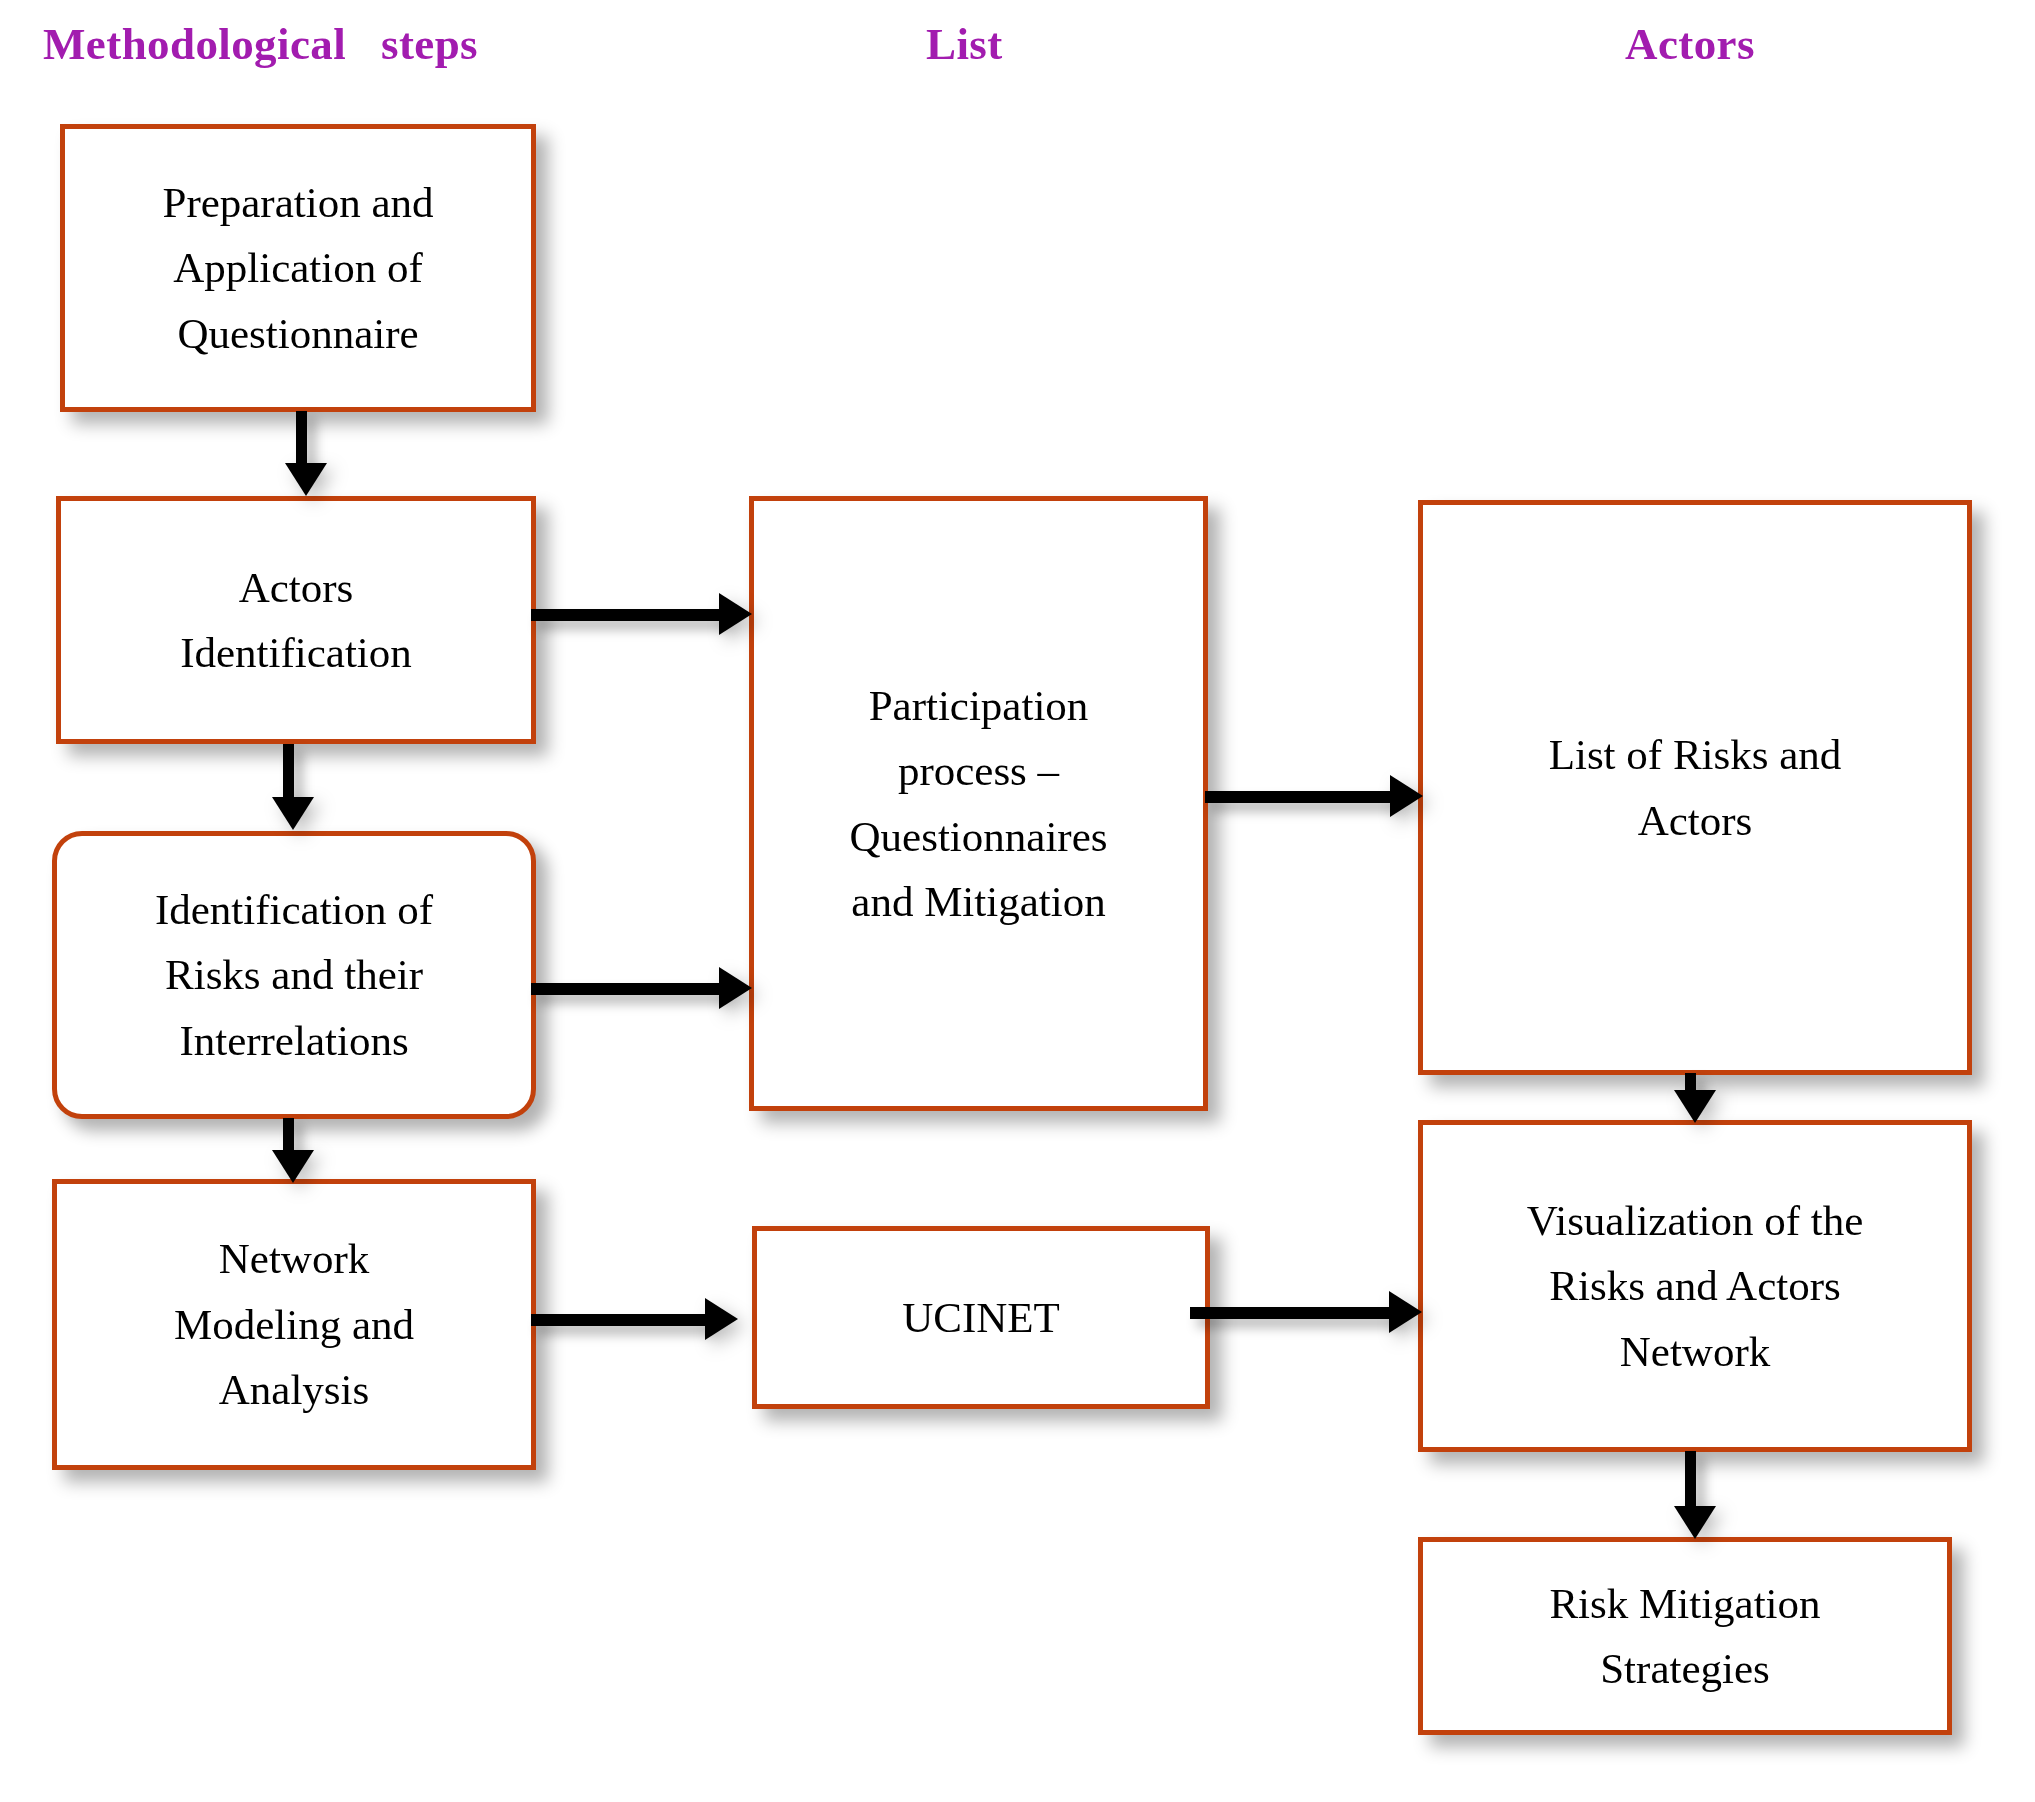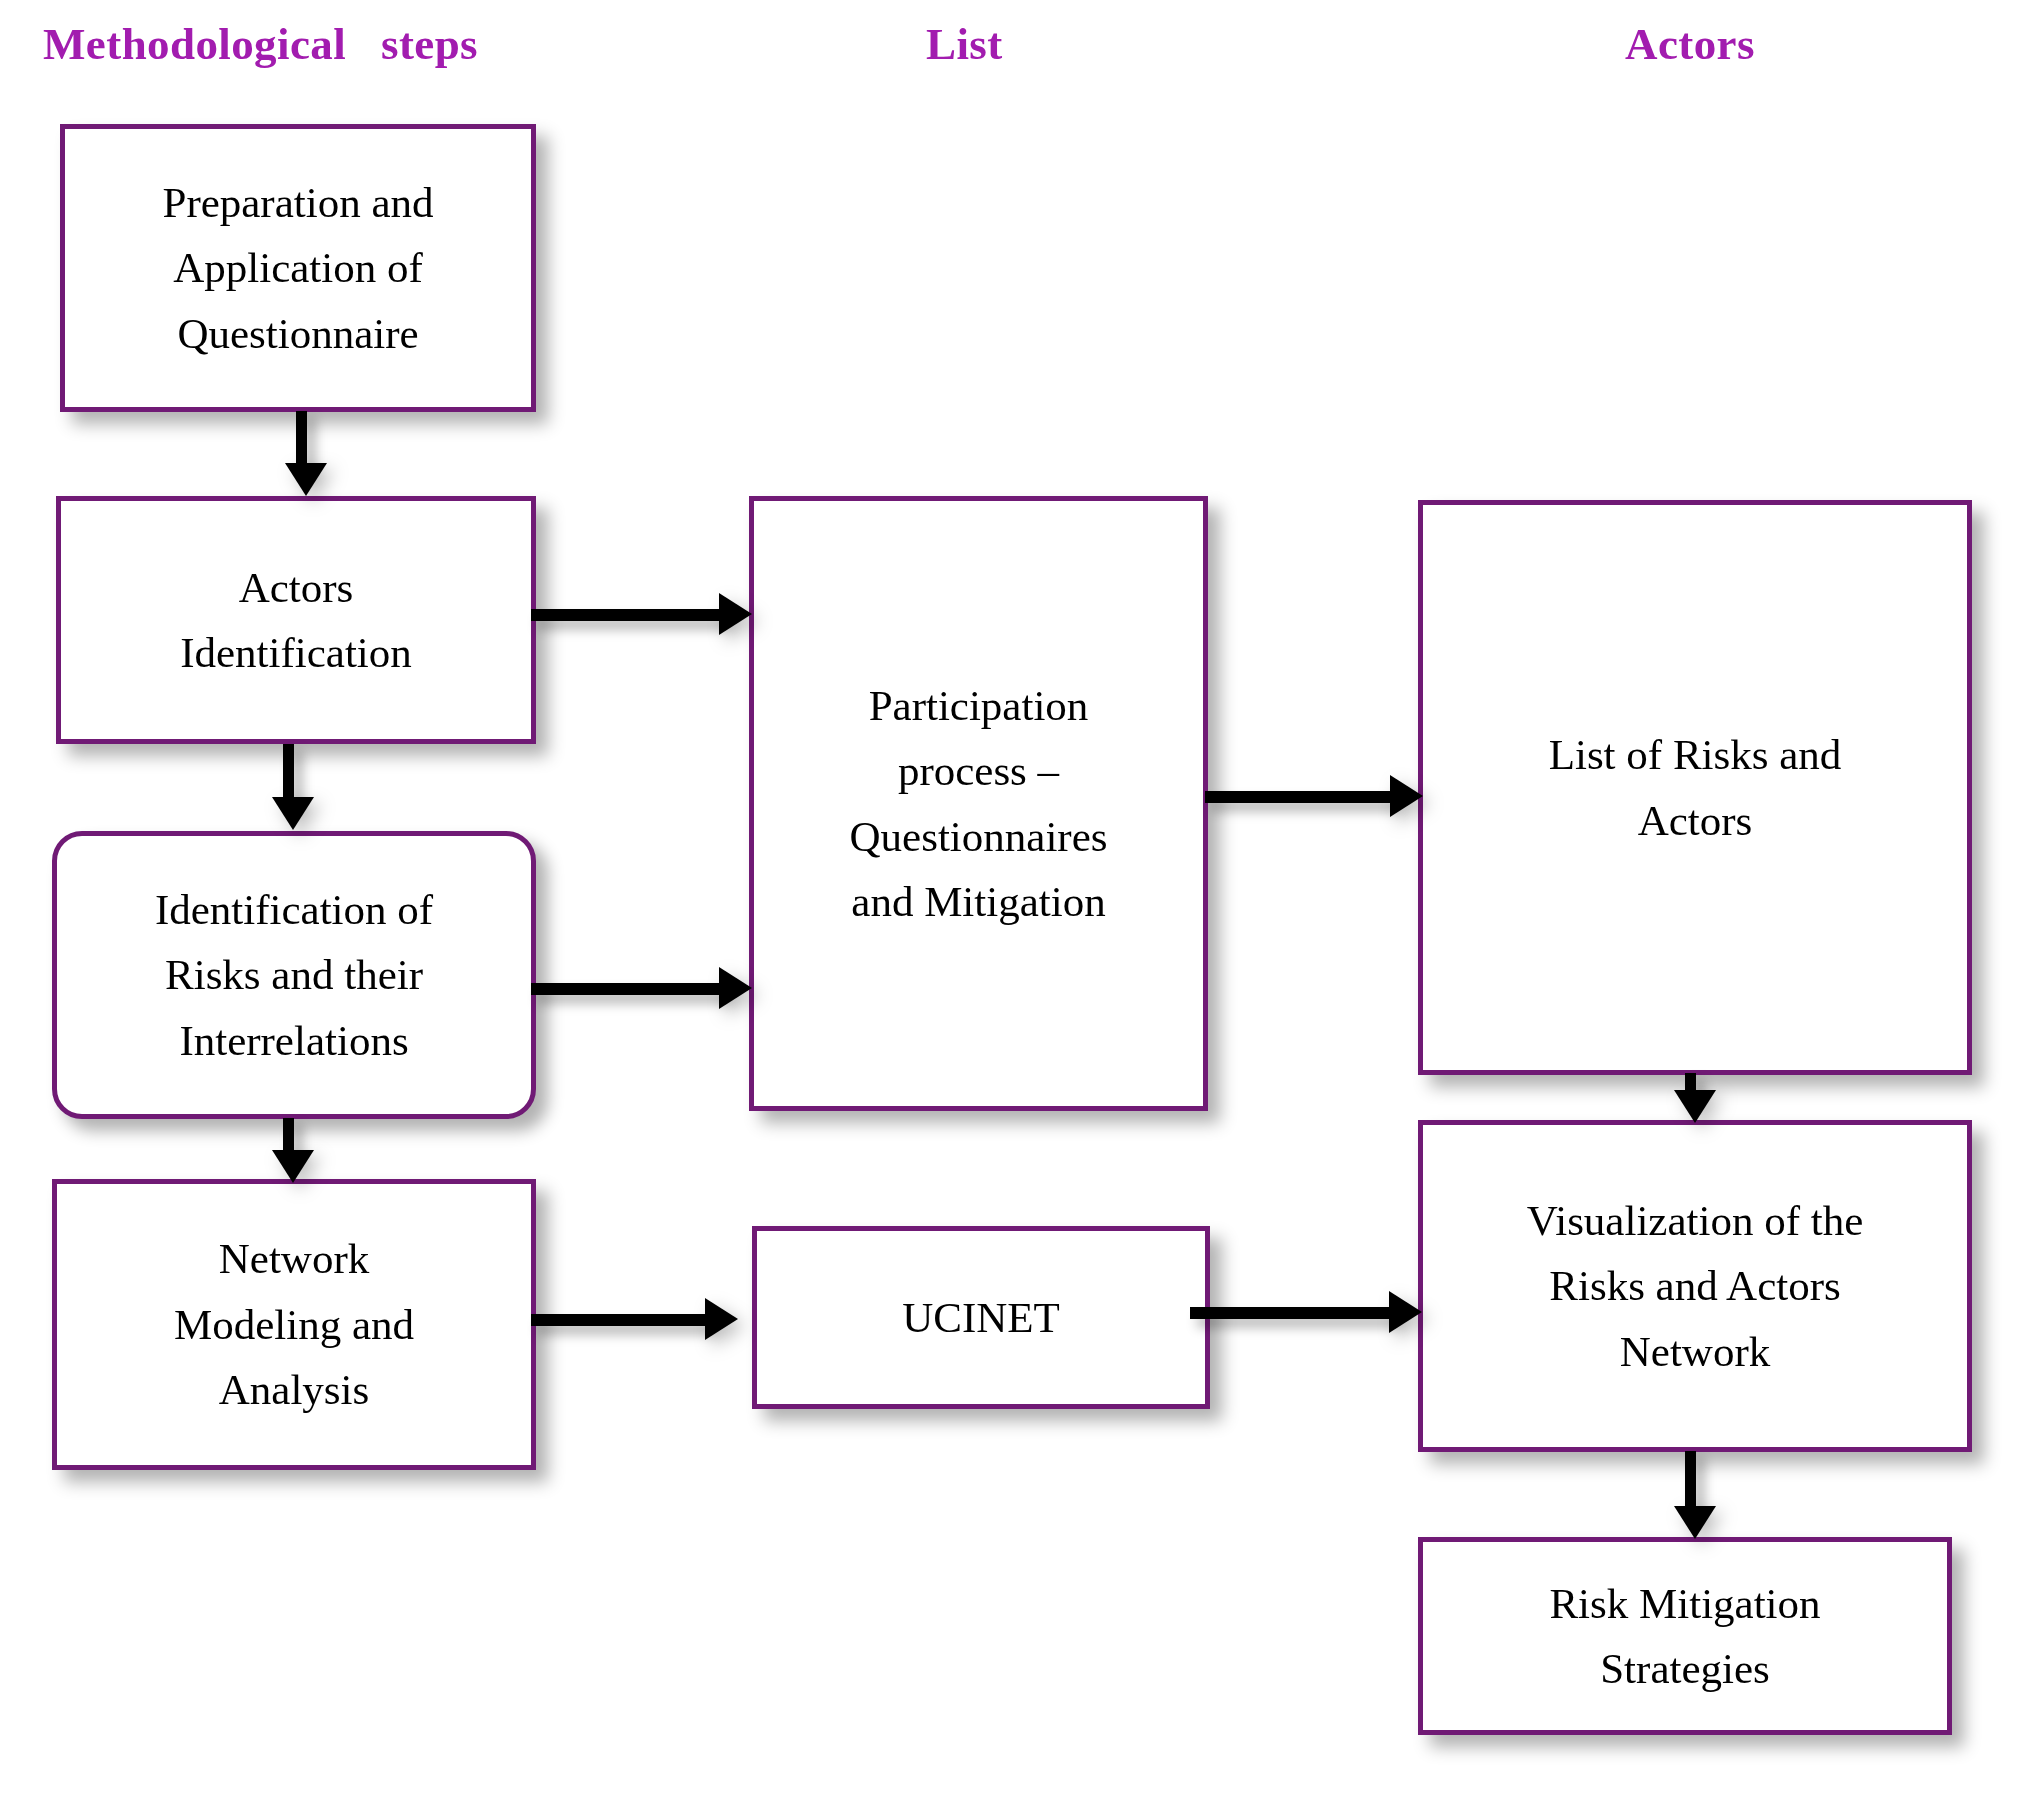--- a/index.html
+++ b/index.html
@@ -25,21 +25,21 @@
     font-size: 45px;
     line-height: 1;
     letter-spacing: 0.4px;
     white-space: pre;
     color: #a21caf;
   }
   .node {
     position: absolute;
     box-sizing: border-box;
     background: #ffffff;
-    border: 5px solid #701a75;
+    border: 5px solid #c2410c;
     box-shadow: 11.5px 11.5px 16px rgba(0,0,0,0.30);
     display: flex;
     align-items: center;
     justify-content: center;
     text-align: center;
   }
   .node .node-label {
     display: block;
     width: 100%;
     font-size: 43px;

